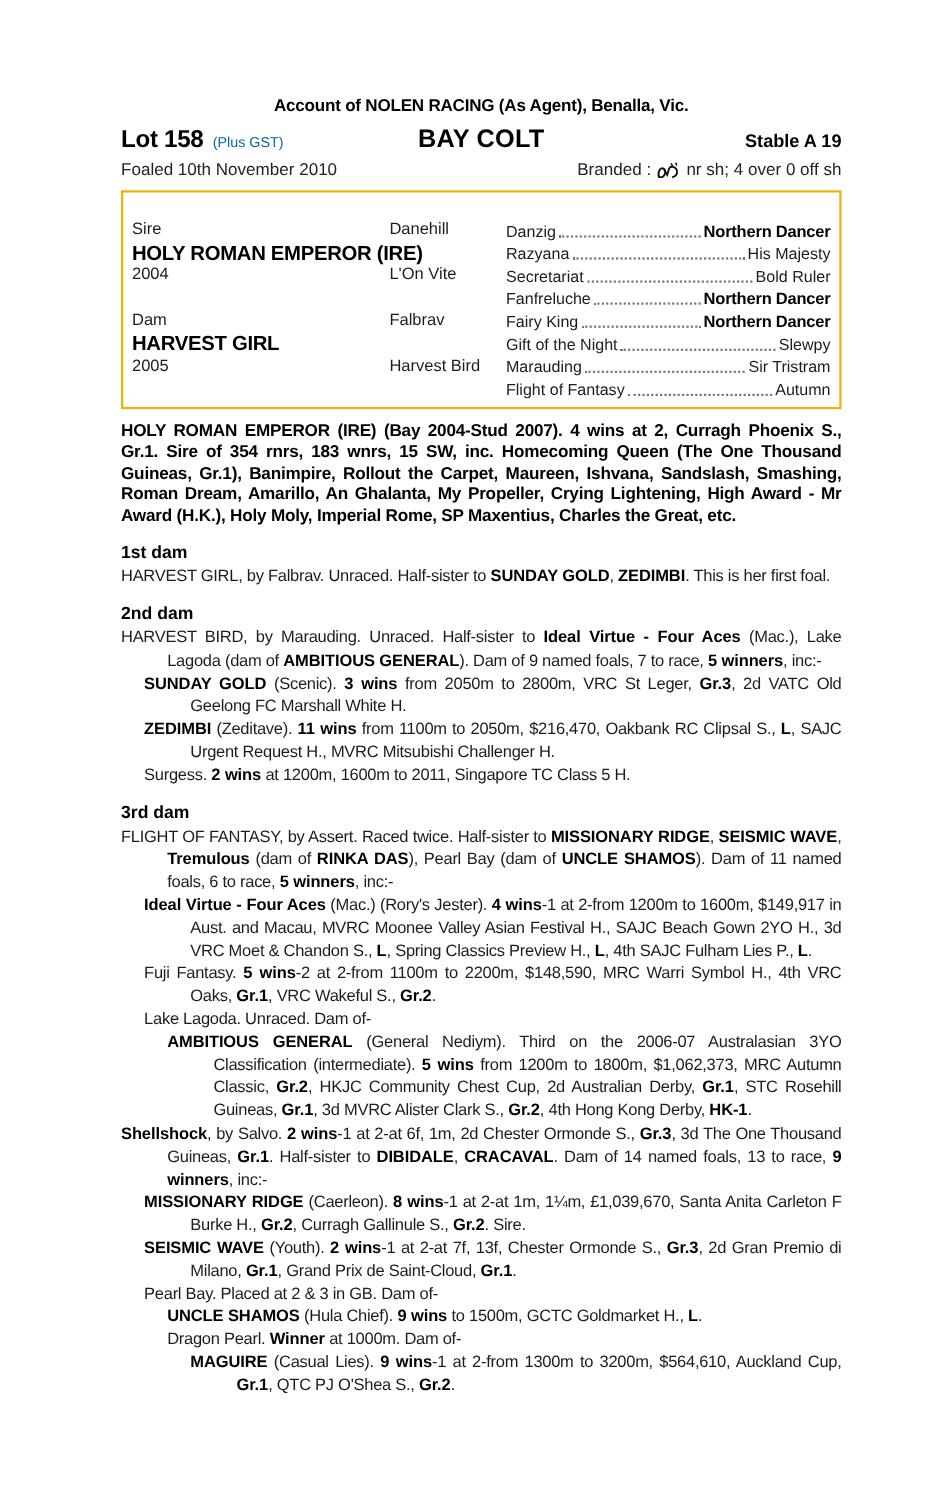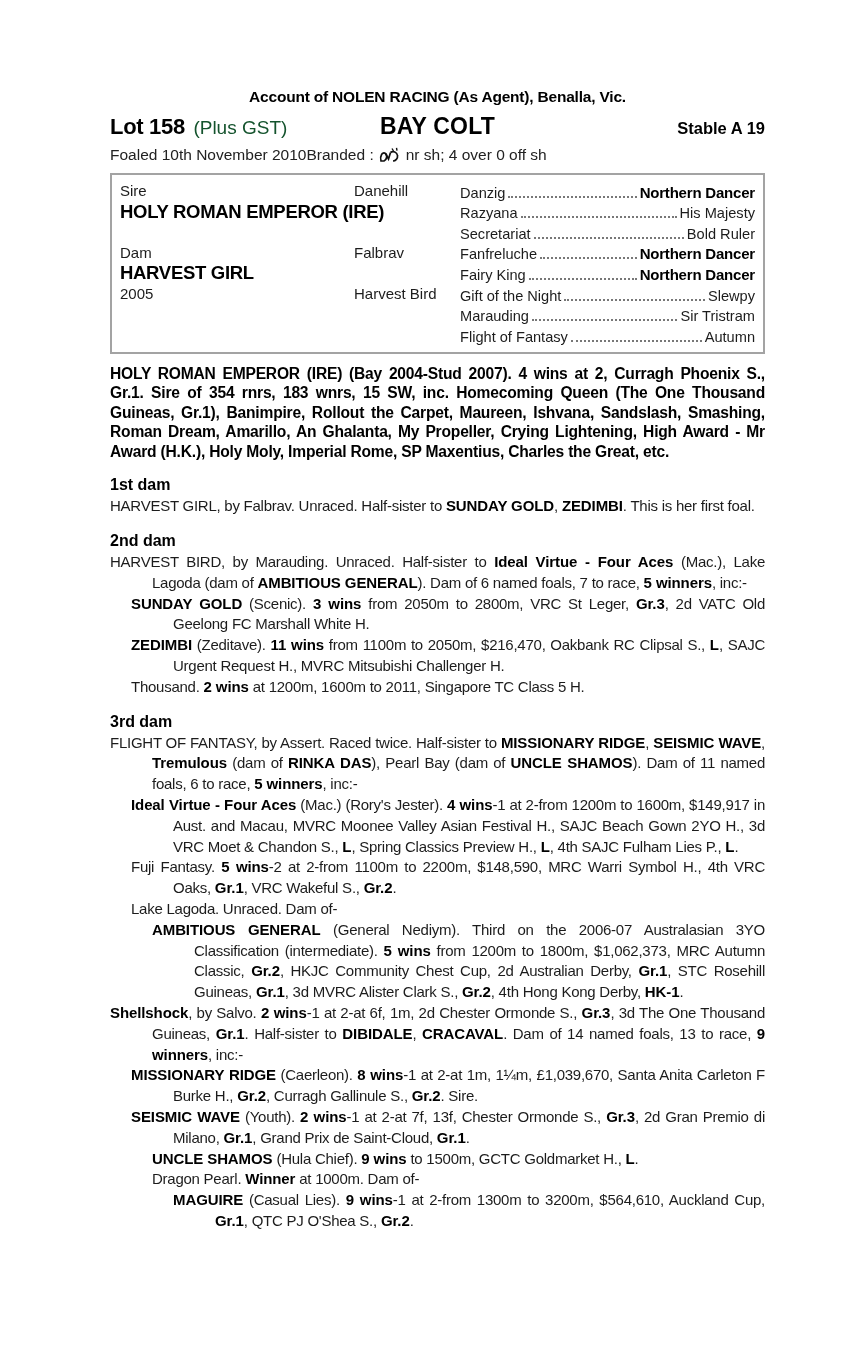--- a/index.html
+++ b/index.html
@@ -20,36 +20,36 @@
   .account {
     text-align: center; font-weight: bold; font-size: 15.5px; color: #000;
     letter-spacing: -0.2px;
   }
   .lot-row {
     display: grid; grid-template-columns: 1fr auto 1fr;
     align-items: baseline; margin-top: 7px;
   }
   .lot-left { justify-self: start; white-space: nowrap; }
   .lot-num { font-weight: bold; font-size: 22px; color: #000; letter-spacing: -0.3px; }
-  .lot-note { font-size: 19px; color: #14532d; margin-left: 4px; }
+  .lot-note { font-size: 13px; color: #0369a1; margin-left: 4px; }
   .colt-title { font-weight: bold; font-size: 23px; color: #000; letter-spacing: 0.2px; justify-self: center; }
   .stable { font-weight: bold; font-size: 16.5px; color: #000; justify-self: end; }
   .foal-row {
-    display: flex; justify-content: flex-start; align-items: center;
+    display: flex; justify-content: space-between; align-items: center;
     margin-top: 6px; font-size: 15.5px; color: #222;
   }
   .brand-group { display: inline-flex; align-items: center; gap: 3px; }
   .brand-icon { display: inline-block; margin: 0 1px -2px 1px; }
 
   
   .ped-table {
-    border: 2px solid #a3a3a3;
+    border: 2px solid #eab308;
     margin-top: 9px;
     display: flex;
-    padding: 6px 8px 6px 8px;
+    padding: 24px 8px 6px 8px;
   }
   .ped-left { width: 340px; flex: none; }
   .ped-row { display: flex; height: 20.6px; align-items: baseline; line-height: 20.6px; }
   .ped-c1 { width: 234px; flex: none; font-size: 15px; white-space: nowrap; }
   .ped-c2 { flex: 1; font-size: 15px; white-space: nowrap; }
   .ped-name { font-weight: bold; font-size: 18.5px; color: #000; white-space: nowrap; letter-spacing: -0.3px; }
   .ped-right { flex: 1; min-width: 0; }
   .anc-row { display: flex; align-items: flex-end; height: 20.6px; line-height: 18px; justify-content: flex-end; }
   .anc-left { white-space: nowrap; font-size: 14.6px; }
   .anc-right { white-space: nowrap; font-size: 14.6px; }
@@ -108,20 +108,24 @@
 
   <div class="ped-table">
     <div class="ped-left">
       <div class="ped-row">
         <span class="ped-c1">Sire</span>
         <span class="ped-c2">Danehill</span>
       </div>
       <div class="ped-row">
         <span class="ped-name">HOLY ROMAN EMPEROR (IRE)</span>
       </div>
+      <div class="ped-row">
+        <span class="ped-c1">2004</span>
+        <span class="ped-c2">L'On Vite</span>
+      </div>
       <div class="ped-row"></div>
       <div class="ped-row">
         <span class="ped-c1">Dam</span>
         <span class="ped-c2">Falbrav</span>
       </div>
       <div class="ped-row">
         <span class="ped-name">HARVEST GIRL</span>
       </div>
       <div class="ped-row">
         <span class="ped-c1">2005</span>
@@ -172,31 +176,32 @@
         </div>
       </div>
   </div>
 
   <p class="sire-para">HOLY ROMAN EMPEROR (IRE) (Bay 2004-Stud 2007). 4 wins at 2, Curragh Phoenix S., Gr.1. Sire of 354 rnrs, 183 wnrs, 15 SW, inc. Homecoming Queen (The One Thousand Guineas, Gr.1), Banimpire, Rollout the Carpet, Maureen, Ishvana, Sandslash, Smashing, Roman Dream, Amarillo, An Ghalanta, My Propeller, Crying Lightening, High Award - Mr Award (H.K.), Holy Moly, Imperial Rome, SP Maxentius, Charles the Great, etc.</p>
 
   <div>
       <div class="dam-head">1st dam</div>
       <p class="para lvl0"><span>HARVEST GIRL, by Falbrav. Unraced. Half-sister to </span><b>SUNDAY GOLD</b><span>, </span><b>ZEDIMBI</b><span>. This is her first foal.</span></p>
       <div class="dam-head">2nd dam</div>
-      <p class="para lvl0"><span>HARVEST BIRD, by Marauding. Unraced. Half-sister to </span><b>Ideal Virtue - Four Aces</b><span> (Mac.), Lake Lagoda (dam of </span><b>AMBITIOUS GENERAL</b><span>). Dam of 6 named foals, 7 to race, </span><b>5 winners</b><span>, inc:-</span></p>
+      <p class="para lvl0"><span>HARVEST BIRD, by Marauding. Unraced. Half-sister to </span><b>Ideal Virtue - Four Aces</b><span> (Mac.), Lake Lagoda (dam of </span><b>AMBITIOUS GENERAL</b><span>). Dam of 9 named foals, 7 to race, </span><b>5 winners</b><span>, inc:-</span></p>
       <p class="para lvl1"><b>SUNDAY GOLD</b><span> (Scenic). </span><b>3 wins</b><span> from 2050m to 2800m, VRC St Leger, </span><b>Gr.3</b><span>, 2d VATC Old Geelong FC Marshall White H.</span></p>
       <p class="para lvl1"><b>ZEDIMBI</b><span> (Zeditave). </span><b>11 wins</b><span> from 1100m to 2050m, $216,470, Oakbank RC Clipsal S., </span><b>L</b><span>, SAJC Urgent Request H., MVRC Mitsubishi Challenger H.</span></p>
-      <p class="para lvl1"><span>Thousand. </span><b>2 wins</b><span> at 1200m, 1600m to 2011, Singapore TC Class 5 H.</span></p>
+      <p class="para lvl1"><span>Surgess. </span><b>2 wins</b><span> at 1200m, 1600m to 2011, Singapore TC Class 5 H.</span></p>
       <div class="dam-head">3rd dam</div>
       <p class="para lvl0"><span>FLIGHT OF FANTASY, by Assert. Raced twice. Half-sister to </span><b>MISSIONARY RIDGE</b><span>, </span><b>SEISMIC WAVE</b><span>, </span><b>Tremulous</b><span> (dam of </span><b>RINKA DAS</b><span>), Pearl Bay (dam of </span><b>UNCLE SHAMOS</b><span>). Dam of 11 named foals, 6 to race, </span><b>5 winners</b><span>, inc:-</span></p>
       <p class="para lvl1"><b>Ideal Virtue - Four Aces</b><span> (Mac.) (Rory's Jester). </span><b>4 wins</b><span>-1 at 2-from 1200m to 1600m, $149,917 in Aust. and Macau, MVRC Moonee Valley Asian Festival H., SAJC Beach Gown 2YO H., 3d VRC Moet &amp; Chandon S., </span><b>L</b><span>, Spring Classics Preview H., </span><b>L</b><span>, 4th SAJC Fulham Lies P., </span><b>L</b><span>.</span></p>
       <p class="para lvl1"><span>Fuji Fantasy. </span><b>5 wins</b><span>-2 at 2-from 1100m to 2200m, $148,590, MRC Warri Symbol H., 4th VRC Oaks, </span><b>Gr.1</b><span>, VRC Wakeful S., </span><b>Gr.2</b><span>.</span></p>
       <p class="para lvl1"><span>Lake Lagoda. Unraced. Dam of-</span></p>
       <p class="para lvl2"><b>AMBITIOUS GENERAL</b><span> (General Nediym). Third on the 2006-07 Australasian 3YO Classification (intermediate). </span><b>5 wins</b><span> from 1200m to 1800m, $1,062,373, MRC Autumn Classic, </span><b>Gr.2</b><span>, HKJC Community Chest Cup, 2d Australian Derby, </span><b>Gr.1</b><span>, STC Rosehill Guineas, </span><b>Gr.1</b><span>, 3d MVRC Alister Clark S., </span><b>Gr.2</b><span>, 4th Hong Kong Derby, </span><b>HK-1</b><span>.</span></p>
       <p class="para lvl0"><b>Shellshock</b><span>, by Salvo. </span><b>2 wins</b><span>-1 at 2-at 6f, 1m, 2d Chester Ormonde S., </span><b>Gr.3</b><span>, 3d The One Thousand Guineas, </span><b>Gr.1</b><span>. Half-sister to </span><b>DIBIDALE</b><span>, </span><b>CRACAVAL</b><span>. Dam of 14 named foals, 13 to race, </span><b>9 winners</b><span>, inc:-</span></p>
       <p class="para lvl1"><b>MISSIONARY RIDGE</b><span> (Caerleon). </span><b>8 wins</b><span>-1 at 2-at 1m, 1¼m, £1,039,670, Santa Anita Carleton F Burke H., </span><b>Gr.2</b><span>, Curragh Gallinule S., </span><b>Gr.2</b><span>. Sire.</span></p>
       <p class="para lvl1"><b>SEISMIC WAVE</b><span> (Youth). </span><b>2 wins</b><span>-1 at 2-at 7f, 13f, Chester Ormonde S., </span><b>Gr.3</b><span>, 2d Gran Premio di Milano, </span><b>Gr.1</b><span>, Grand Prix de Saint-Cloud, </span><b>Gr.1</b><span>.</span></p>
+      <p class="para lvl1"><span>Pearl Bay. Placed at 2 &amp; 3 in GB. Dam of-</span></p>
       <p class="para lvl2"><b>UNCLE SHAMOS</b><span> (Hula Chief). </span><b>9 wins</b><span> to 1500m, GCTC Goldmarket H., </span><b>L</b><span>.</span></p>
       <p class="para lvl2"><span>Dragon Pearl. </span><b>Winner</b><span> at 1000m. Dam of-</span></p>
       <p class="para lvl3"><b>MAGUIRE</b><span> (Casual Lies). </span><b>9 wins</b><span>-1 at 2-from 1300m to 3200m, $564,610, Auckland Cup, </span><b>Gr.1</b><span>, QTC PJ O'Shea S., </span><b>Gr.2</b><span>.</span></p>
     </div>
 
 </div>
 
 </body></html>

